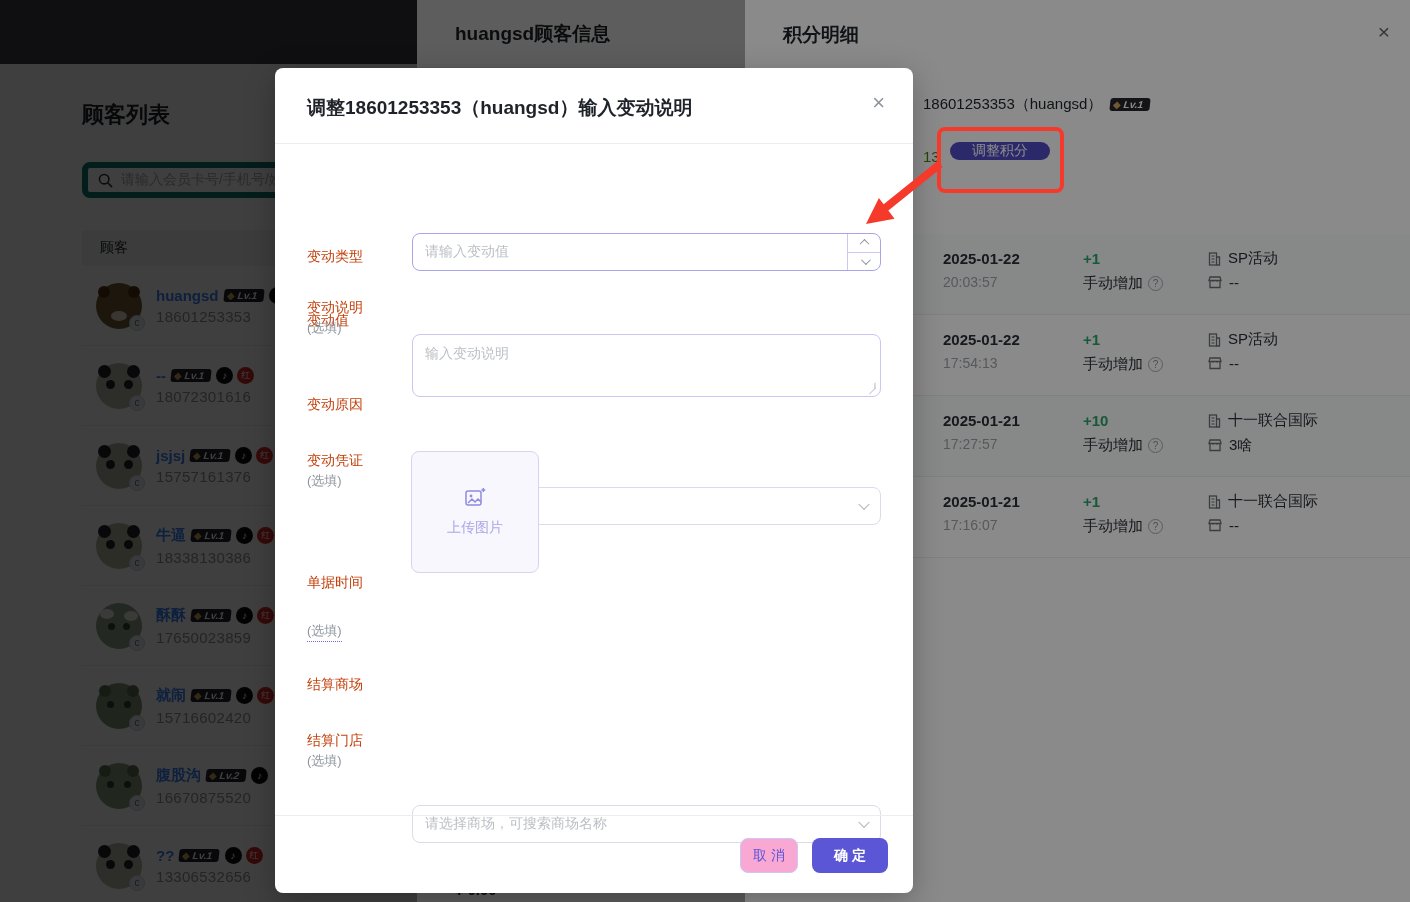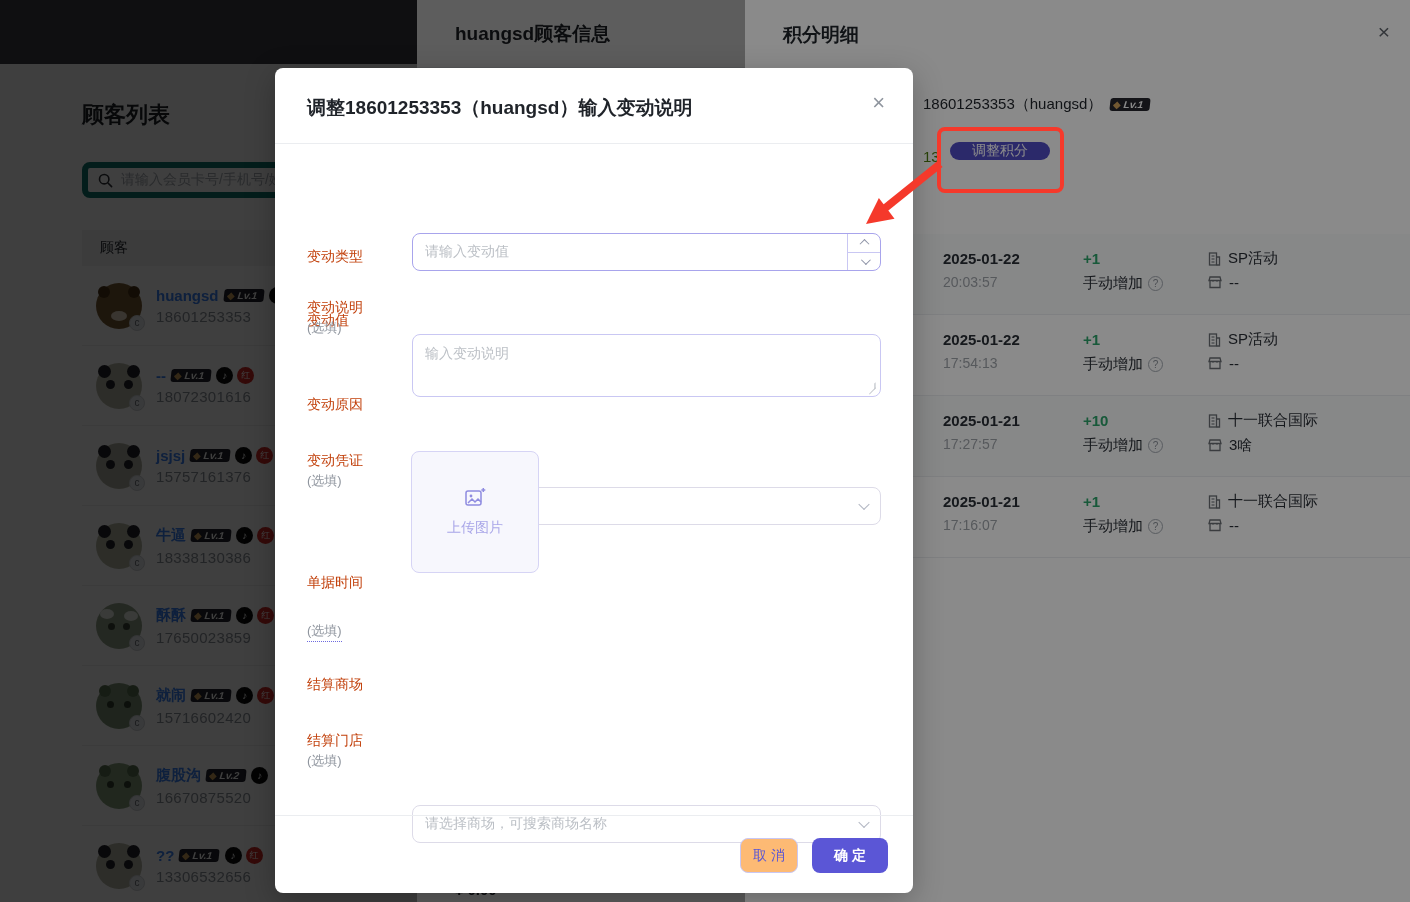--- a/index.html
+++ b/index.html
@@ -92,21 +92,21 @@
   .chev.down { transform:rotate(45deg) translateY(-2px); }
   .textarea { height:63px; border:1px solid #c9c7f3; border-radius:8px; padding:9px 12px; position:relative; }
   .resize-h { position:absolute; right:3px; bottom:3px; width:9px; height:9px; border-right:2px solid #b9bdc4; border-bottom:2px solid #b9bdc4; transform:skewY(-45deg) scale(.7); opacity:.8; }
   .counter { position:absolute; left:137px; width:469px; text-align:right; font-size:14px; color:#51565d; }
   .sel-chev { position:absolute; right:12px; top:50%; width:8px; height:8px; border-right:1.5px solid #b2b6c2; border-bottom:1.5px solid #b2b6c2; transform:translateY(-70%) rotate(45deg); }
   #upload-box { position:absolute; left:136px; width:128px; height:122px; border:1px solid #d6d4f5; background:#f7f7fd; border-radius:8px; display:flex; flex-direction:column; align-items:center; justify-content:center; gap:10px; cursor:pointer; }
   #upload-box .up-txt { color:#a9a6e8; font-size:14px; }
   .cal-ic { position:absolute; right:12px; top:10px; color:#c3c3cd; }
   .dotted-u { border-bottom:1px dotted #6e6adf; padding-bottom:1px; }
   #modal-fdiv { position:absolute; left:0; top:747px; width:100%; height:1px; background:#ebedf0; }
-  #btn-cancel { position:absolute; left:465px; top:770px; width:58px; height:35px; background:#fdba74; border:1px solid #c9c7f3; border-radius:8px; color:#5856d6; font-size:14px; cursor:pointer; }
+  #btn-cancel { position:absolute; left:465px; top:770px; width:58px; height:35px; background:#f9a8d4; border:1px solid #c9c7f3; border-radius:8px; color:#5856d6; font-size:14px; cursor:pointer; }
   #btn-confirm { position:absolute; left:537px; top:770px; width:76px; height:35px; background:#5b56d6; border:none; border-radius:8px; color:#fff; font-size:14px; font-weight:600; cursor:pointer; }
 
   
   #anno-rect { position:absolute; left:937px; top:127px; width:127px; height:66px; border:4px solid #f5392b; border-radius:8px; z-index:40; }
   #anno-arrow { position:absolute; left:840px; top:150px; z-index:40; }
 </style>
 </head>
 <body>
 
 <div id="left-page">

